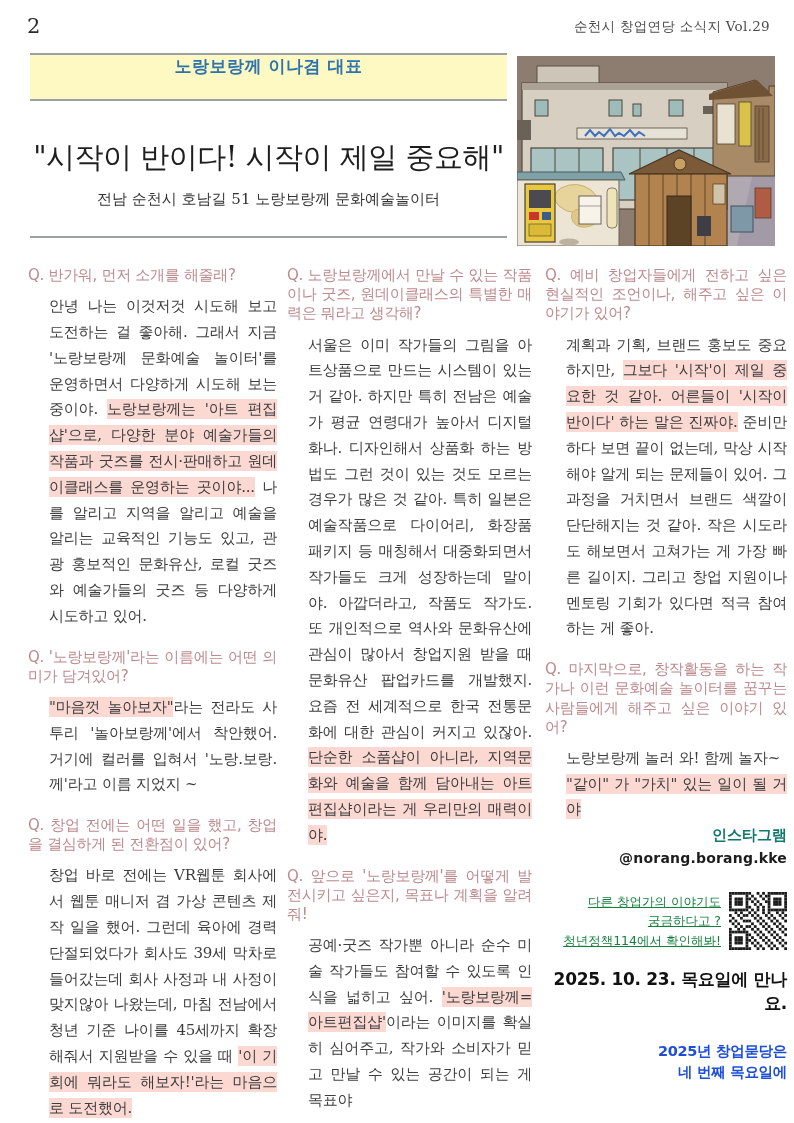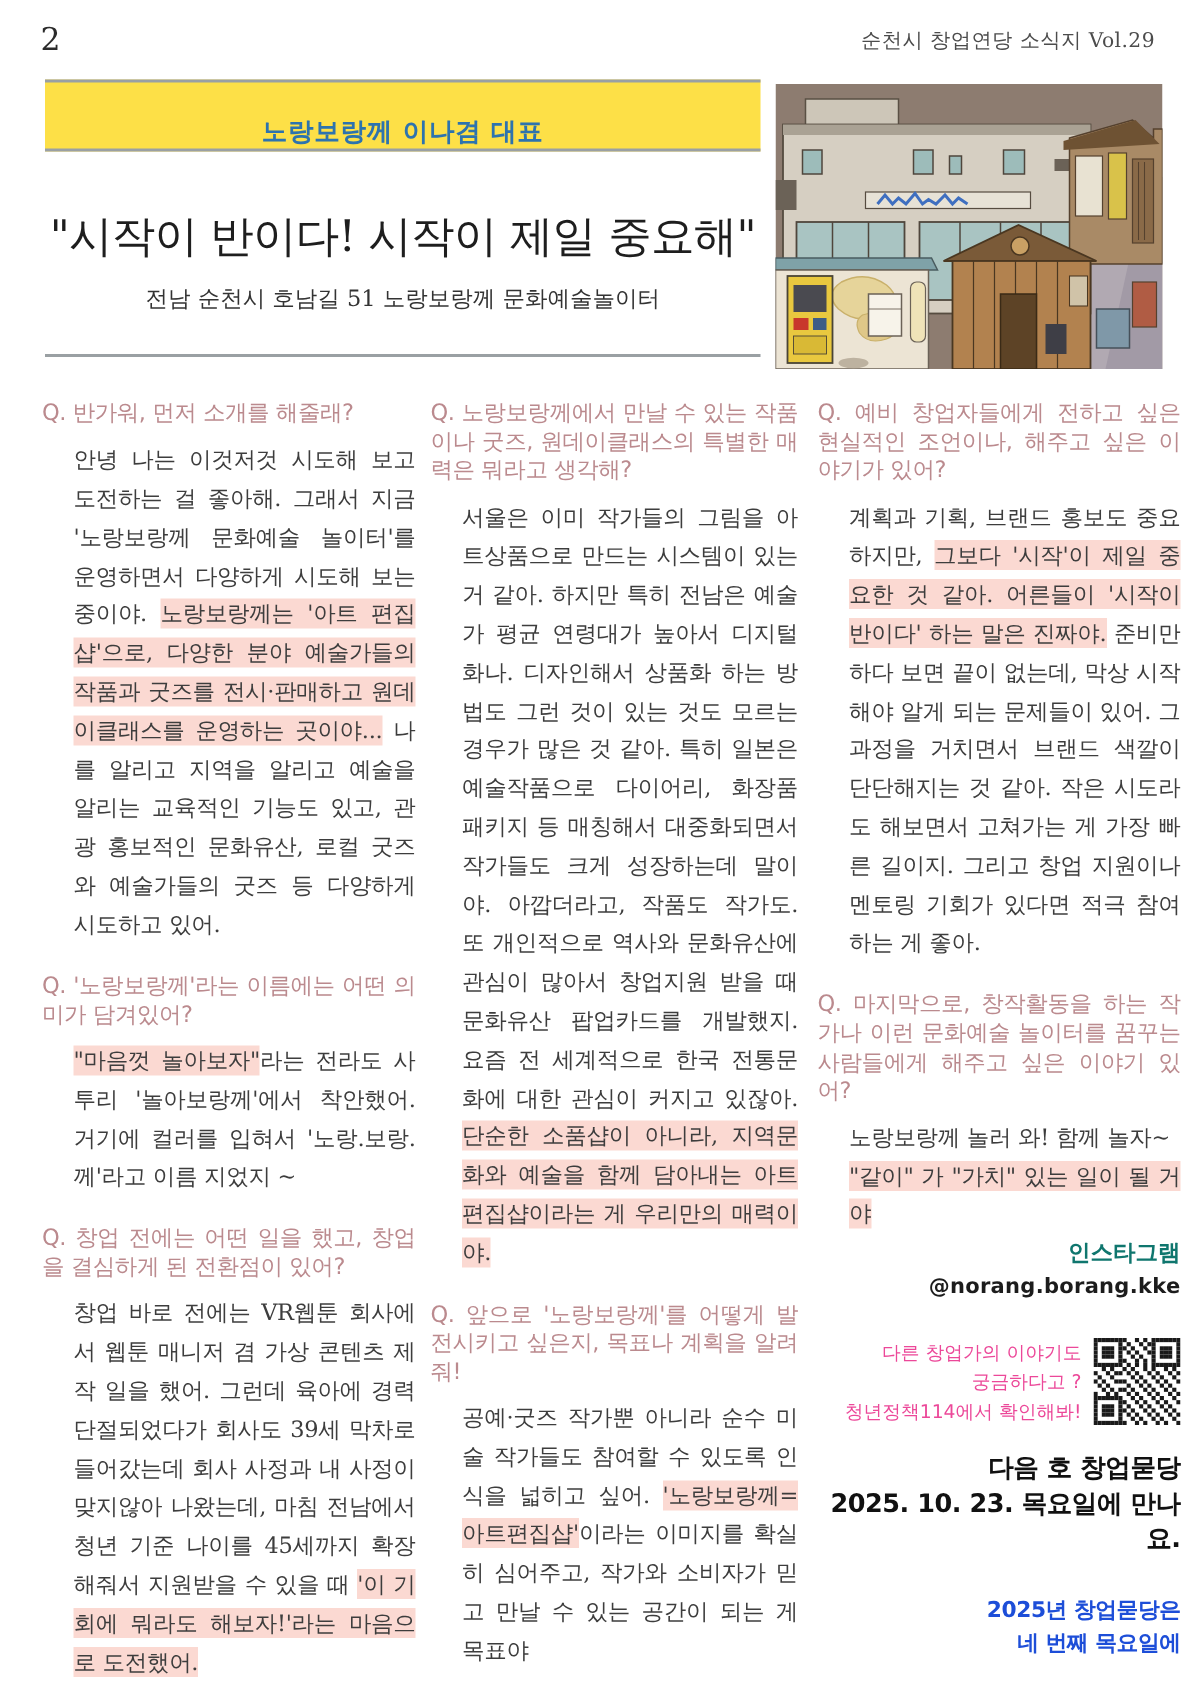--- a/index.html
+++ b/index.html
@@ -10,21 +10,21 @@
   .page-number{
     position:absolute; left:27px; top:14px; font-size:21px; color:#2b2b2b;
   }
   .masthead{
     position:absolute; right:24px; top:18px; font-size:13.5px; color:#4c4c4c;
     letter-spacing:.3px;
   }
   .kicker-band{
     position:absolute; left:30px; top:53px; width:477px; height:44px;
     border-top:2px solid #9aa0a3; border-bottom:2px solid #9aa0a3;
-    background:#fde047; display:flex; align-items:flex-end; justify-content:center;
+    background:#fef9c3; display:flex; align-items:flex-start; justify-content:center;
   }
   .kicker{
     font-family:"DejaVu Sans","Liberation Sans",sans-serif;
     font-weight:bold; font-size:17px; color:#2d73ae; letter-spacing:.5px;
   }
   .title{
     position:absolute; left:30px; top:138px; width:477px; margin:0;
     text-align:center; font-size:29px; font-weight:500; color:#1e1e1e; letter-spacing:-.5px;
   }
   .subtitle{
@@ -60,21 +60,21 @@
   }
   .hl{background:#fbd9d2; box-decoration-break:clone; -webkit-box-decoration-break:clone; padding:1px 0;}
 
   .footer-block{
     position:absolute; left:545px; top:826px; width:242px; text-align:right;
     font-family:"DejaVu Sans","Liberation Sans",sans-serif;
   }
   .ig-label{font-size:15px; font-weight:bold; color:#0f766e;}
   .ig-handle{font-size:14px; font-weight:bold; color:#1c1c1c; margin-top:5px; letter-spacing:.2px;}
   .qr-row{margin-top:26px; display:flex; justify-content:flex-end; align-items:center; gap:8px;}
-  .qr-caption{font-size:12.5px; line-height:1.55; color:#ec4899; text-align:right;}
+  .qr-caption{font-size:12.5px; line-height:1.55; color:#15803d; text-align:right;text-decoration:underline;}
   .qr-box{width:58px; height:58px; background:#fff;}
   .next-issue{margin-top:18px; font-size:17px; font-weight:bold; color:#111; line-height:1.38; letter-spacing:-.3px;}
   .schedule{margin-top:26px; font-size:14.5px; font-weight:bold; color:#1d4ed8; line-height:1.45; letter-spacing:-.3px;}
 </style>
 </head>
 <body>
 
 <div class="page">
 
   <div class="page-number">2</div>
@@ -399,21 +399,20 @@
           <rect x="18" y="60" width="3" height="3"></rect>
           <rect x="21" y="60" width="3" height="3"></rect>
           <rect x="30" y="60" width="3" height="3"></rect>
           <rect x="36" y="60" width="3" height="3"></rect>
           <rect x="45" y="60" width="3" height="3"></rect>
           <rect x="51" y="60" width="3" height="3"></rect>
           <rect x="60" y="60" width="3" height="3"></rect>
         </svg>
     </div>
     <div class="next-issue">
-        <div>다음 호 창업묻당</div>
         <div>2025. 10. 23. 목요일에 만나요.</div>
       </div>
     <div class="schedule">
         <div>2025년 창업묻당은</div>
         <div>네 번째 목요일에</div>
       </div>
 
   </div>
 
 </div>

